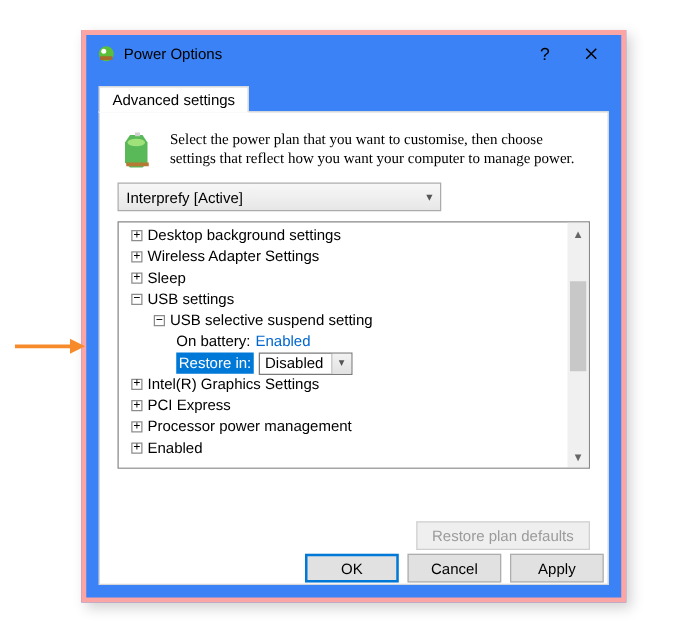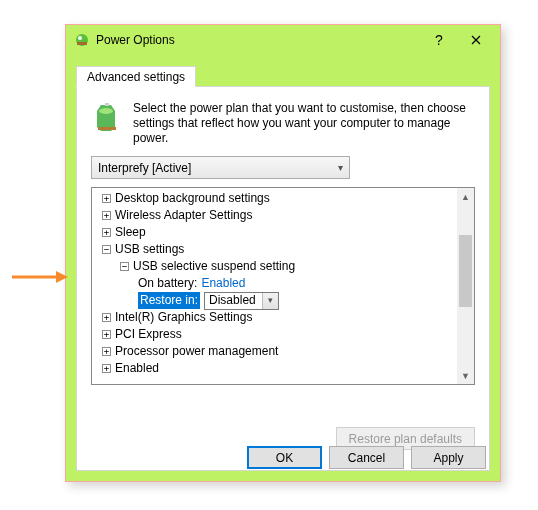--- a/index.html
+++ b/index.html
@@ -16,22 +16,22 @@
     position: absolute;
     left: 12px; top: 269px;
     width: 56px; height: 16px;
     pointer-events: none;
     z-index: 50;
   }
   .dialog {
     position: absolute;
     left: 65px; top: 24px;
     width: 436px; height: 458px;
-    background: #bef264;
-    border: 1px solid #fca5a5;
+    background: #3b82f6;
+    border: 4px solid #fca5a5;
     box-shadow: 4px 4px 10px rgba(0,0,0,0.18);
   }
   .titlebar {
     height: 30px;
     display: flex;
     align-items: center;
     padding: 0 4px 0 8px;
   }
   .titlebar .ticon { width: 16px; height: 16px; margin-right: 6px; }
   .titlebar .ttext { flex: 1; font-size: 12px; color: #000; }
@@ -59,21 +59,21 @@
     font-size: 12px;
     z-index: 2;
   }
   .tab-panel {
     position: absolute;
     left: 0; right: 0; top: 21px; bottom: 0;
     border: 1px solid #d6d6d6;
     background: #fff;
     padding: 14px 14px 10px 14px;
   }
-  .intro { display: flex; gap: 10px; margin-bottom: 10px; }
+  .intro { display: flex; gap: 10px; margin-bottom: 10px; font-family: Liberation Serif, serif; }
   .intro .bicon { width: 32px; height: 32px; flex-shrink: 0; }
   .intro .itext { font-size: 12px; line-height: 1.25; color: #000; flex:1; }
   .plan-select {
     width: 259px; height: 23px;
     border: 1px solid #acacac;
     background: linear-gradient(#f7f7f7,#e7e7e7);
     display: flex; align-items: center;
     padding: 0 6px;
     font-size: 12px;
     margin-bottom: 8px;

